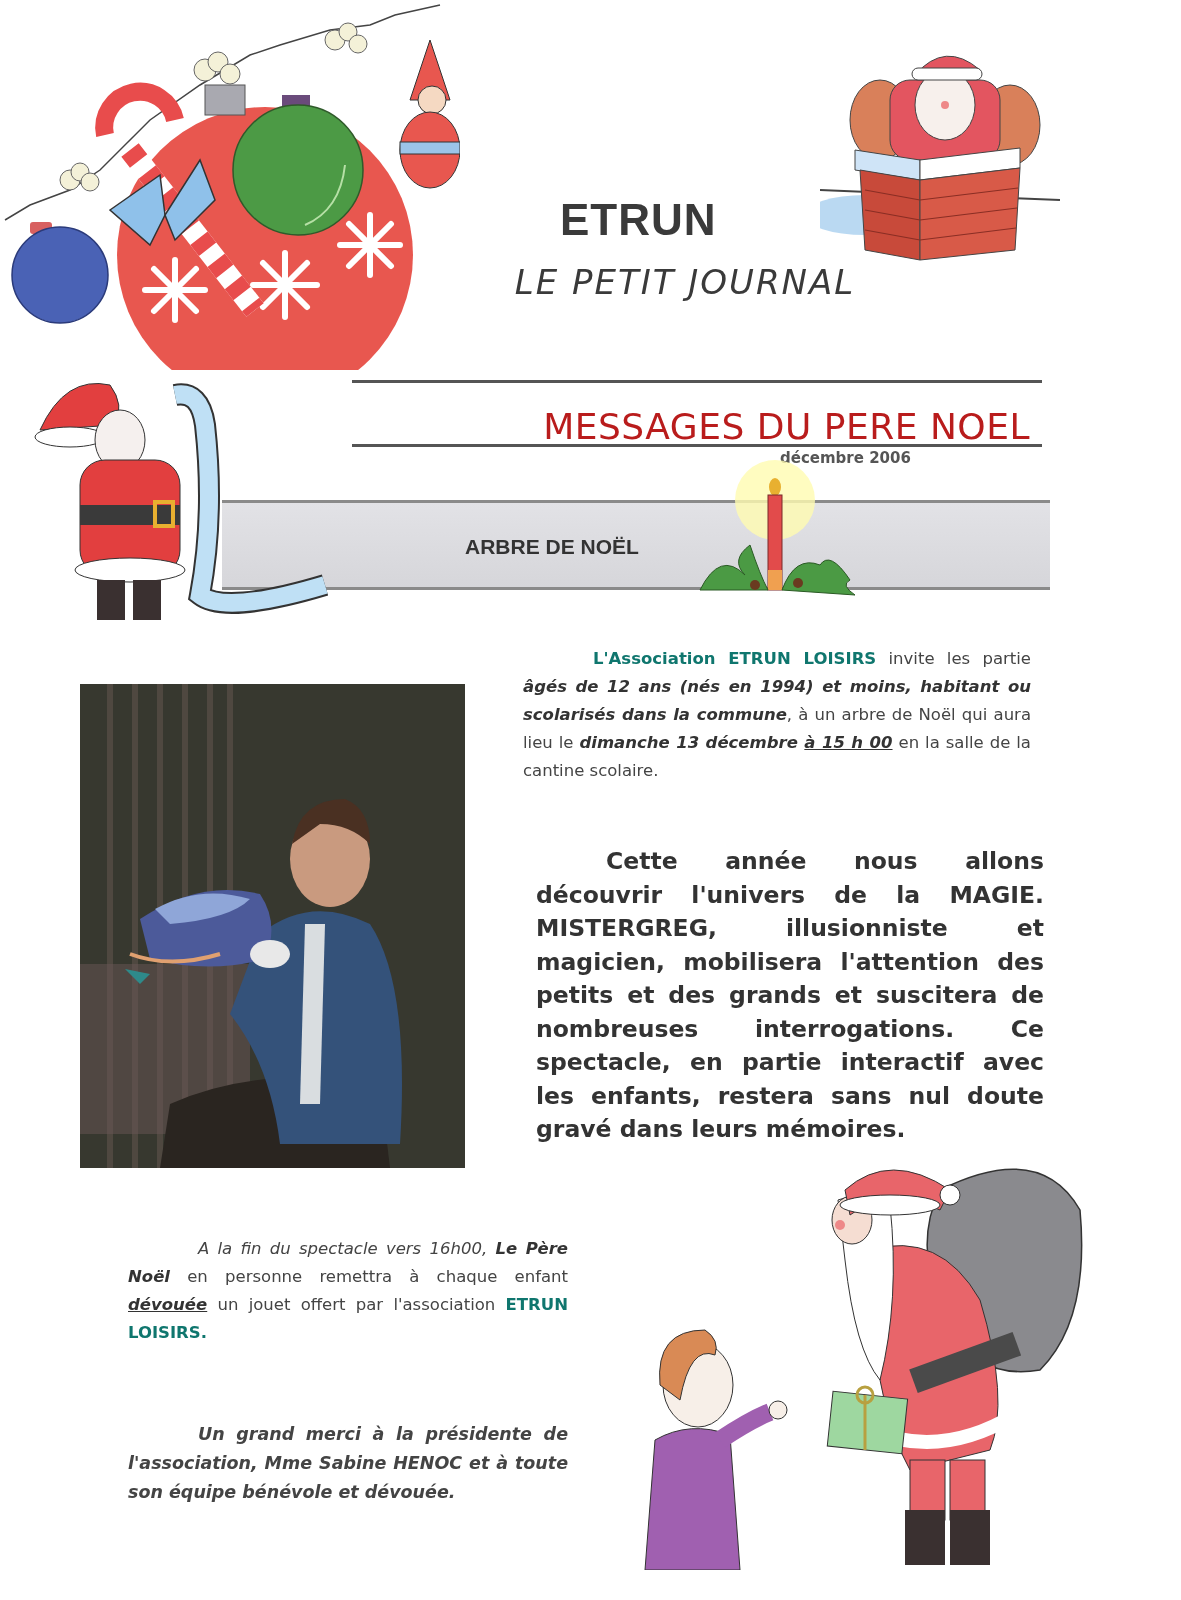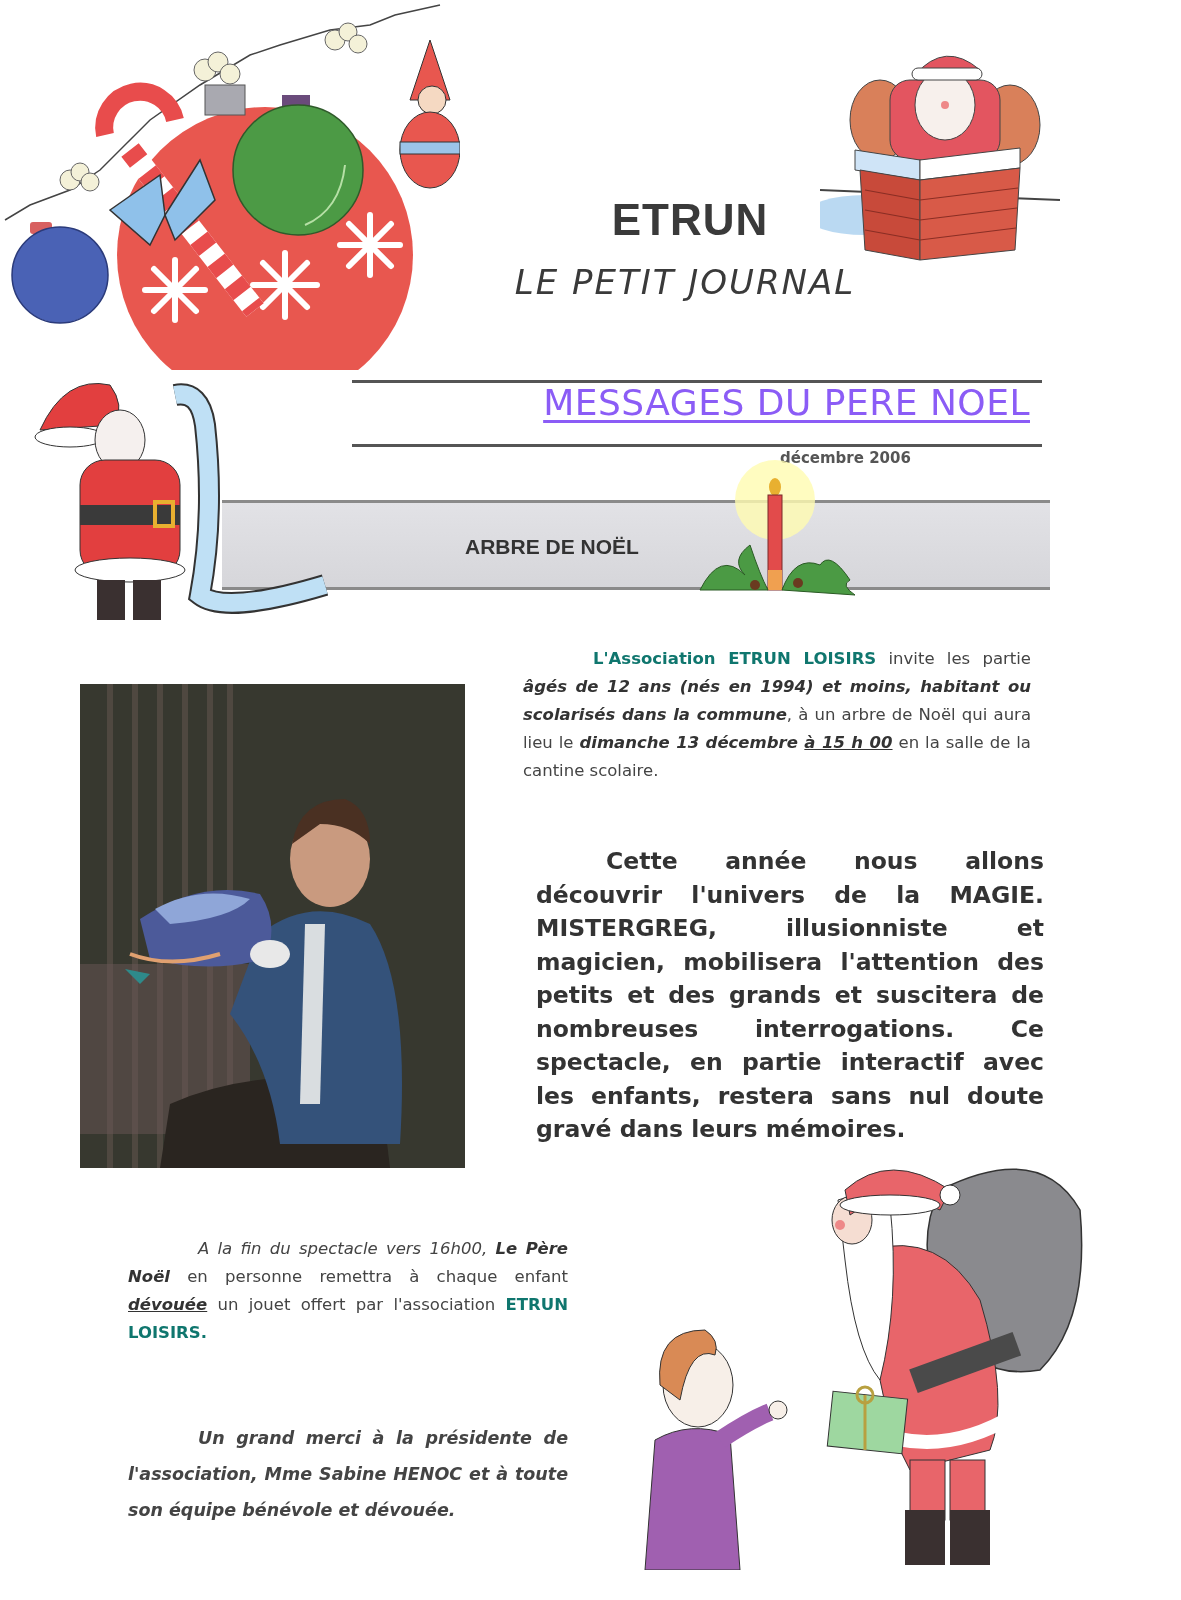--- a/index.html
+++ b/index.html
@@ -2,28 +2,28 @@
 <html><head>
 <meta charset="utf-8">
 <style>
   * { box-sizing: border-box; margin: 0; padding: 0; }
   html, body { width: 1181px; height: 1600px; background: #ffffff; overflow: hidden; }
   body { position: relative; font-family: "DejaVu Sans", sans-serif; color: #333; }
 
   .abs { position: absolute; }
 
   
-  .title-main { left: 560px; top: 195px; width: 260px; text-align: center; font-family: "Liberation Sans", sans-serif; font-weight: bold; font-size: 44px; color: #3a3a3a; letter-spacing: 1px; }
+  .title-main { left: 560px; top: 195px; width: 260px; font-family: "Liberation Sans", sans-serif; font-weight: bold; font-size: 44px; color: #3a3a3a; letter-spacing: 1px; }
   .title-sub { left: 455px; top: 262px; width: 460px; text-align: center; font-family: "DejaVu Sans", sans-serif; font-style: italic; font-size: 34px; color: #3a3a3a; letter-spacing: 2px; }
 
   .rule { left: 352px; height: 3px; background: #555; }
   .rule.top { top: 380px; width: 690px; }
   .rule.bottom { top: 444px; width: 690px; }
 
-  .section-title { left: 420px; top: 382px; width: 610px; text-align: right; font-family: "DejaVu Sans", sans-serif; font-size: 36px; color: #8b5cf6; letter-spacing: 0.5px; text-decoration: underline; text-decoration-thickness: 3px; text-underline-offset: 5px; }
+  .section-title { left: 420px; top: 406px; width: 610px; text-align: right; font-family: "DejaVu Sans", sans-serif; font-size: 36px; color: #b91c1c; letter-spacing: 0.5px; text-decoration: underline; text-decoration-thickness: 3px; text-underline-offset: 5px; }
   .date { left: 780px; top: 449px; width: 230px; font-size: 15px; font-weight: bold; color: #555; }
 
   
   .banner { left: 222px; top: 500px; width: 828px; height: 90px; background: linear-gradient(#e2e2e6, #d6d6da); border-top: 3px solid #8a8a8a; border-bottom: 3px solid #8a8a8a; }
   .banner-title { left: 465px; top: 535px; font-family: "Liberation Sans", sans-serif; font-weight: bold; font-size: 21px; color: #333; }
 
   
   .para { font-family: "DejaVu Sans", sans-serif; text-align: justify; color: #444; }
   .para1 { left: 523px; top: 645px; width: 508px; font-size: 16.5px; line-height: 28px; }
   .para1 .indent { display: inline-block; width: 70px; }
@@ -31,21 +31,21 @@
   .b { font-weight: bold; color: #0f766e; }
   .u { text-decoration: underline; }
 
   .para2 { left: 523px; top: 845px; width: 508px; font-size: 23.5px; line-height: 33.5px; font-weight: bold; color: #333; text-align: justify; margin-left: 13px; }
   .para2 .indent { display: inline-block; width: 70px; }
 
   .para3 { left: 128px; top: 1235px; width: 440px; font-size: 16.5px; line-height: 28px; }
   .para3 .indent { display: inline-block; width: 70px; }
   .it { font-style: italic; }
 
-  .para4 { left: 128px; top: 1420px; width: 440px; font-size: 17.5px; line-height: 36px; font-weight: bold; font-style: italic; color: #444; text-align: justify; }
+  .para4 { left: 128px; top: 1420px; width: 440px; font-size: 17.5px; line-height: 29px; font-weight: bold; font-style: italic; color: #444; text-align: justify; }
   .para4 .indent { display: inline-block; width: 70px; }
 
   
   .photo { left: 80px; top: 684px; width: 385px; height: 484px; background: #38382f; overflow: hidden; }
   svg { display: block; }
 </style>
 </head>
 <body>
 
 <div class="abs" style="left:0;top:0;width:460px;height:370px;">

